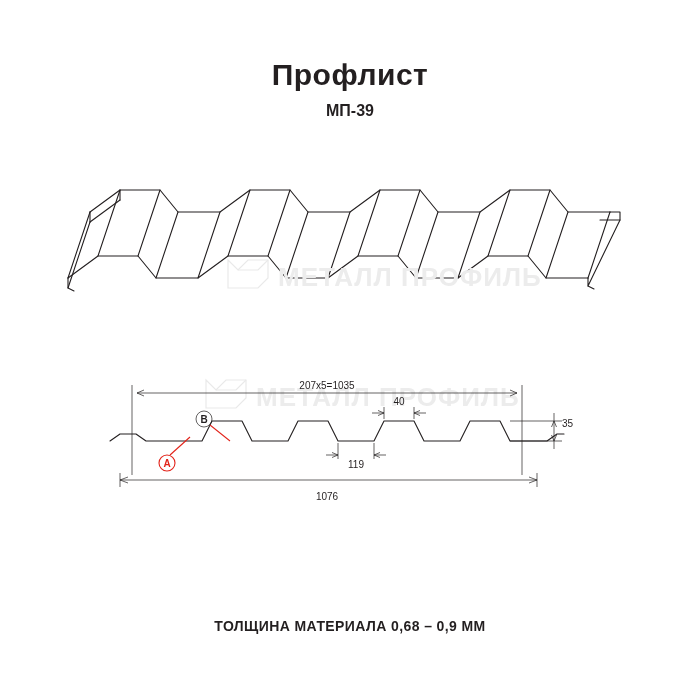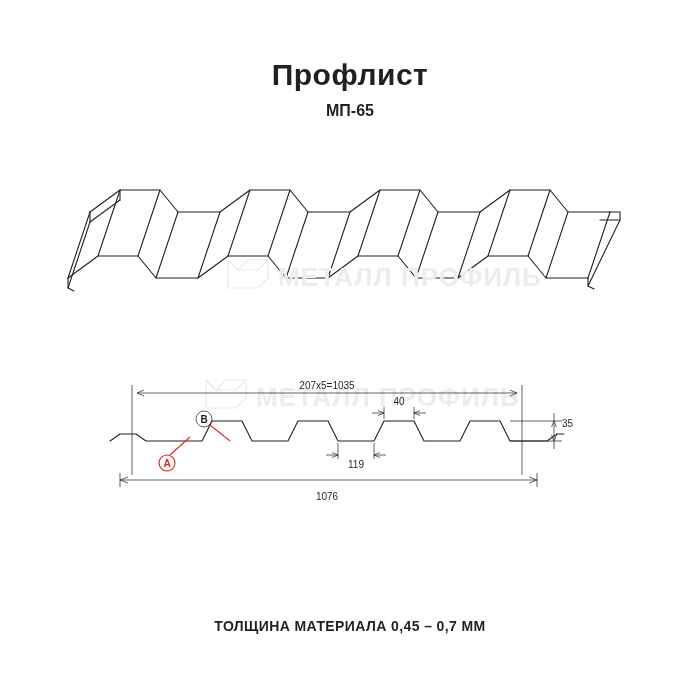--- a/index.html
+++ b/index.html
@@ -92,21 +92,21 @@
   .dtext { fill: #231f20; font-family: "Liberation Sans", sans-serif; font-size: 10px; }
   .wmtext { fill: none; stroke: #e9e9e9; stroke-width: 1.2; font-family: "Liberation Sans", sans-serif; font-size: 26px; font-weight: bold; letter-spacing: 1px; }
   .wmfill { fill: #ececec; font-family: "Liberation Sans", sans-serif; font-size: 26px; font-weight: bold; letter-spacing: 1px; }
 </style>
 </head>
 <body>
 
 <div class="page">
 
   <div class="title">Профлист</div>
-  <div class="subtitle">МП-65</div>
+  <div class="subtitle">МП-39</div>
 
   <div class="iso-wrap">
     <svg width="580" height="160" viewBox="0 0 580 160">
 
       <path class="ln" d="M30 52 L60 30 L100 30 L118 52 L160 52 L190 30 L230 30 L248 52 L290 52 L320 30 L360 30 L378 52 L420 52 L450 30 L490 30 L508 52 L550 52"></path>
 
       <path class="ln" d="M8 118 L38 96 L78 96 L96 118 L138 118 L168 96 L208 96 L226 118 L268 118 L298 96 L338 96 L356 118 L398 118 L428 96 L468 96 L486 118 L528 118"></path>
 
       <path class="ln" d="M30 52 L8 118"></path>
       <path class="ln" d="M60 30 L38 96"></path>
@@ -210,15 +210,15 @@
       <circle class="red" cx="75" cy="108" r="8"></circle>
       <text class="redtext" x="75" y="112" text-anchor="middle">A</text>
       <path class="red" d="M78 100 L98 82"></path>
 
       <circle class="ln-thin" cx="112" cy="64" r="8" fill="none"></circle>
       <text class="dtext" x="112" y="68" text-anchor="middle" font-weight="bold">B</text>
       <path class="red" d="M118 70 L138 86"></path>
     </svg>
   </div>
 
-  <div class="footer">ТОЛЩИНА МАТЕРИАЛА 0,45 – 0,7 ММ</div>
+  <div class="footer">ТОЛЩИНА МАТЕРИАЛА 0,68 – 0,9 ММ</div>
 
 </div>
 
 </body></html>

